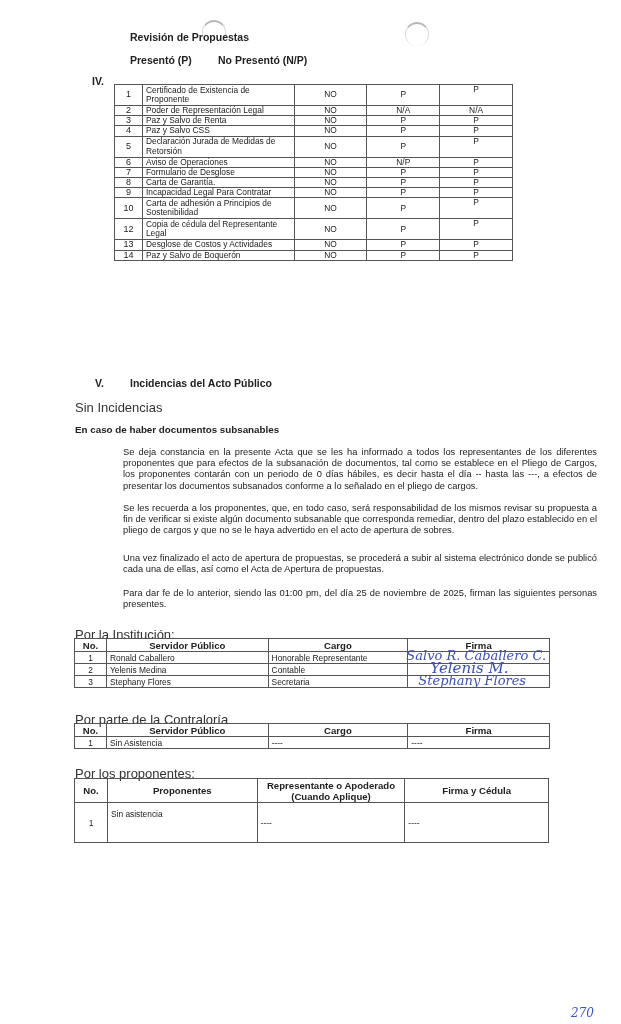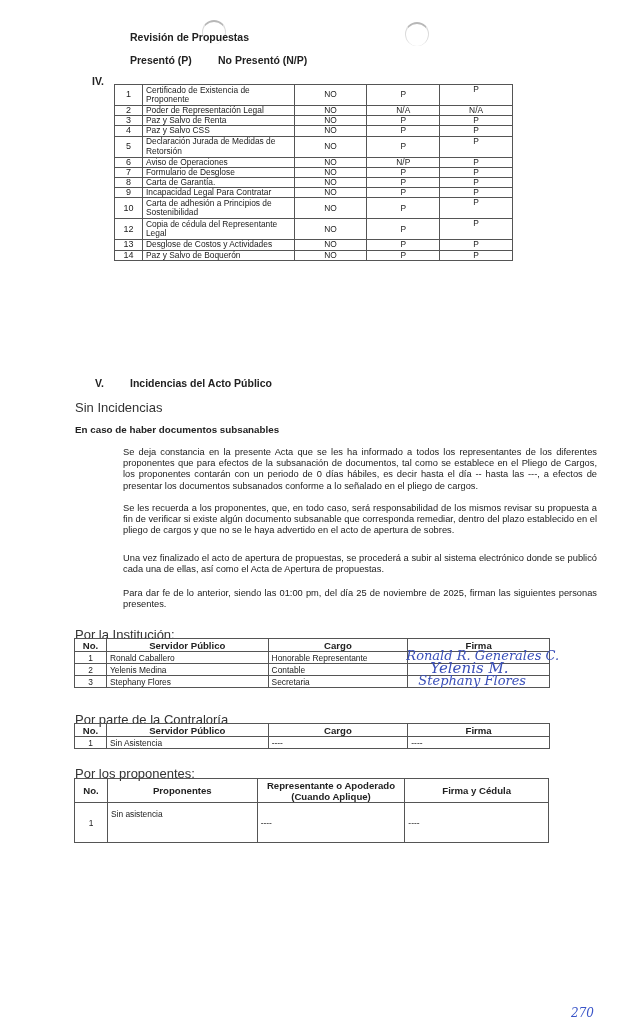--- a/index.html
+++ b/index.html
@@ -164,21 +164,21 @@
     <th>No.</th>
     <th>Servidor Público</th>
     <th>Cargo</th>
     <th>Firma</th>
   </tr>
   <tr>
     <td class="n">1</td>
     <td>Ronald Caballero</td>
     <td>Honorable Representante</td>
     <td style="position:relative;">
-      <span class="signature abs" style="left:-2px;top:-4px;">Ronald R. Generales C.</span>
+      <span class="signature abs" style="left:-2px;top:-4px;">Salvo R. Caballero C.</span>
     </td>
   </tr>
   <tr>
     <td class="n">2</td>
     <td>Yelenis Medina</td>
     <td>Contable</td>
     <td style="position:relative;">
       <span class="signature abs" style="left:22px;top:-5px;font-size:15px;">Yelenis M.</span>
     </td>
   </tr>

